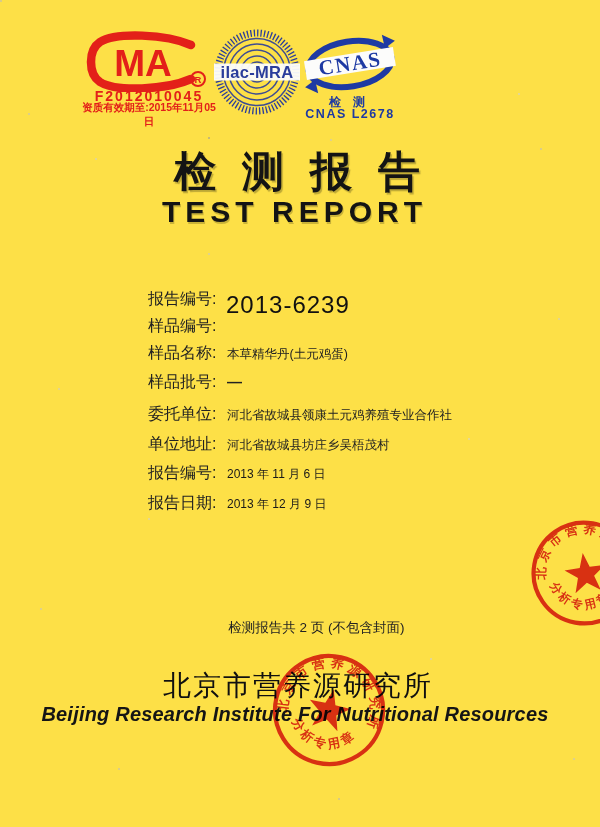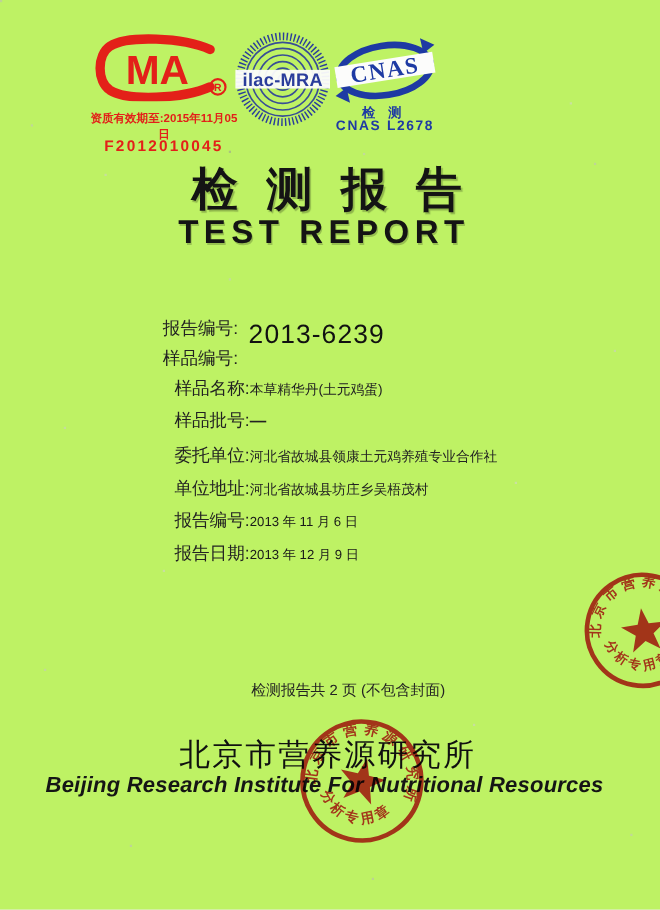--- a/index.html
+++ b/index.html
@@ -1,26 +1,26 @@
 <!DOCTYPE html>
 <html><head>
 <meta charset="utf-8">
 <style>
   html,body{margin:0;padding:0;background:#e8e8e8;}
   #page{
     position:relative;width:600px;height:827px;margin:0 auto;
-    background:#bef264;overflow:hidden;
+    background:#fde047;overflow:hidden;
     font-family:"Liberation Sans","DejaVu Sans",sans-serif;color:#1c1c1c;
   }
   .abs{position:absolute;}
   .center{left:0;right:16px;text-align:center;white-space:nowrap;}
 
   
   .cma-text1{left:84px;top:88px;width:130px;text-align:center;color:#e32019;
-    font-weight:bold;font-size:14px;letter-spacing:2px;margin-top:36px;}
+    font-weight:bold;font-size:14px;letter-spacing:2px;}
   .cma-text2{left:82px;top:101px;width:134px;text-align:center;color:#e32019;
     font-weight:bold;font-size:10.5px;letter-spacing:0;}
   .cnas-sub1{left:303px;top:94px;width:94px;text-align:center;color:#1e3aa3;
     font-weight:bold;font-size:12px;letter-spacing:12px;padding-left:6px;box-sizing:border-box;}
   .cnas-sub2{left:303px;top:107px;width:94px;text-align:center;color:#1e3aa3;
     font-weight:bold;font-size:12.5px;letter-spacing:1.5px;}
 
   
   .title-zh{top:144px;padding-left:10px;font-weight:bold;font-size:42px;color:#141414;
     text-shadow:1.5px 2px 1px rgba(0,0,0,0.25);}
@@ -28,21 +28,21 @@
   .title-en{top:195px;font-weight:bold;font-size:30px;color:#141414;
     text-shadow:1px 1.5px 0 rgba(0,0,0,0.2);}
   .title-en span{letter-spacing:5px;margin-right:-5px;}
 
   
   .flabel{font-size:16px;color:#222;}
   .lab1{left:148px;top:289px;}
   .lab2{left:148px;top:316px;}
   .report-no{left:226px;top:291px;font-size:24px;font-weight:500;letter-spacing:1px;color:#111;}
   .fr{position:absolute;left:148px;display:flex;align-items:baseline;white-space:nowrap;}
-  .fr .flabel{width:79px;flex:none;text-align:right;}
+  .fr .flabel{width:79px;flex:none;}
   .v-cjk{font-size:12.5px;font-weight:500;color:#222;}
   .v-dash{font-size:15px;font-weight:bold;color:#222;}
   .v-date{font-size:12px;font-weight:500;color:#191919;}
   .fr0{top:343px;} .fr1{top:372px;} .fr2{top:404px;} .fr3{top:434px;}
   .fr4{top:463px;} .fr5{top:493px;}
 
   
   .page-note{top:619px;padding-left:49px;font-size:13.5px;color:#232323;font-weight:500;}
   .inst-zh{top:667px;padding-left:12px;font-family:"Liberation Serif","DejaVu Serif",serif;
     font-size:28px;font-weight:500;color:#101010;letter-spacing:2px;}

